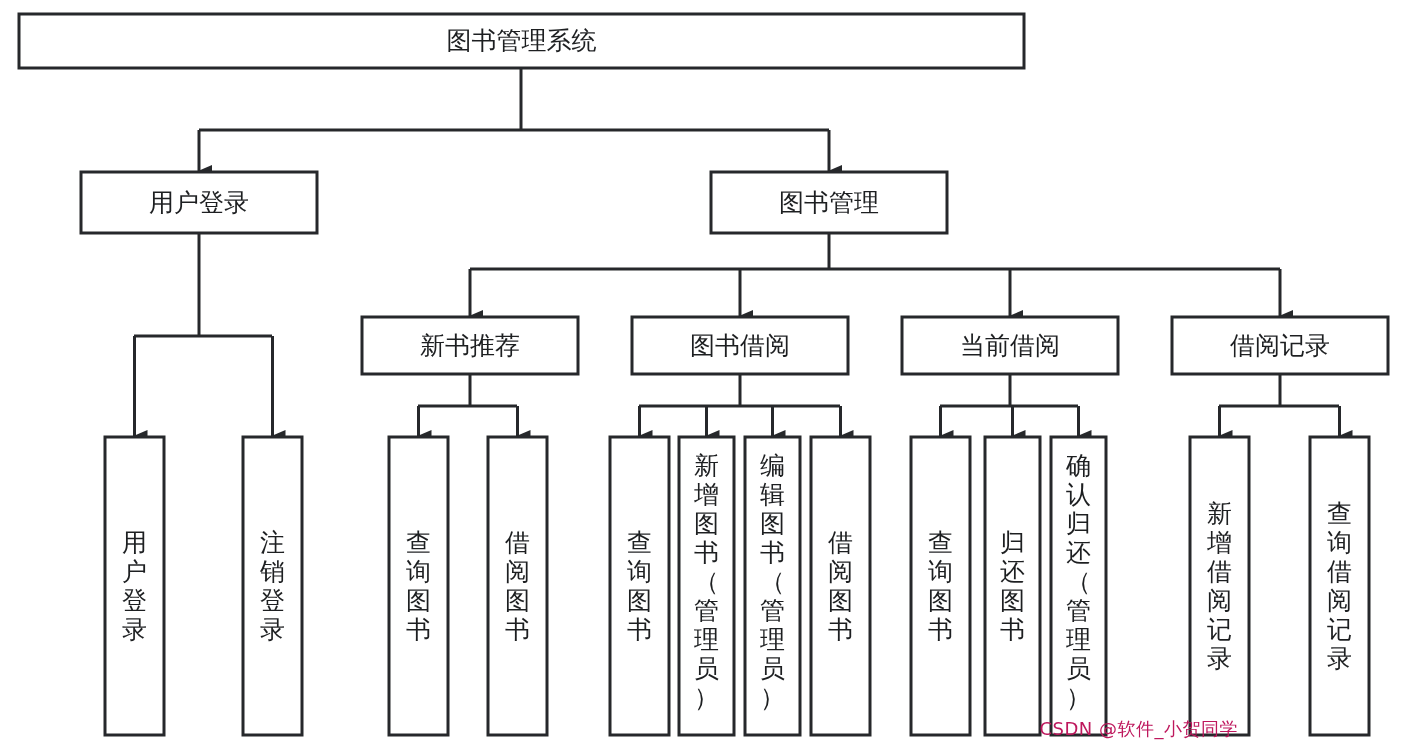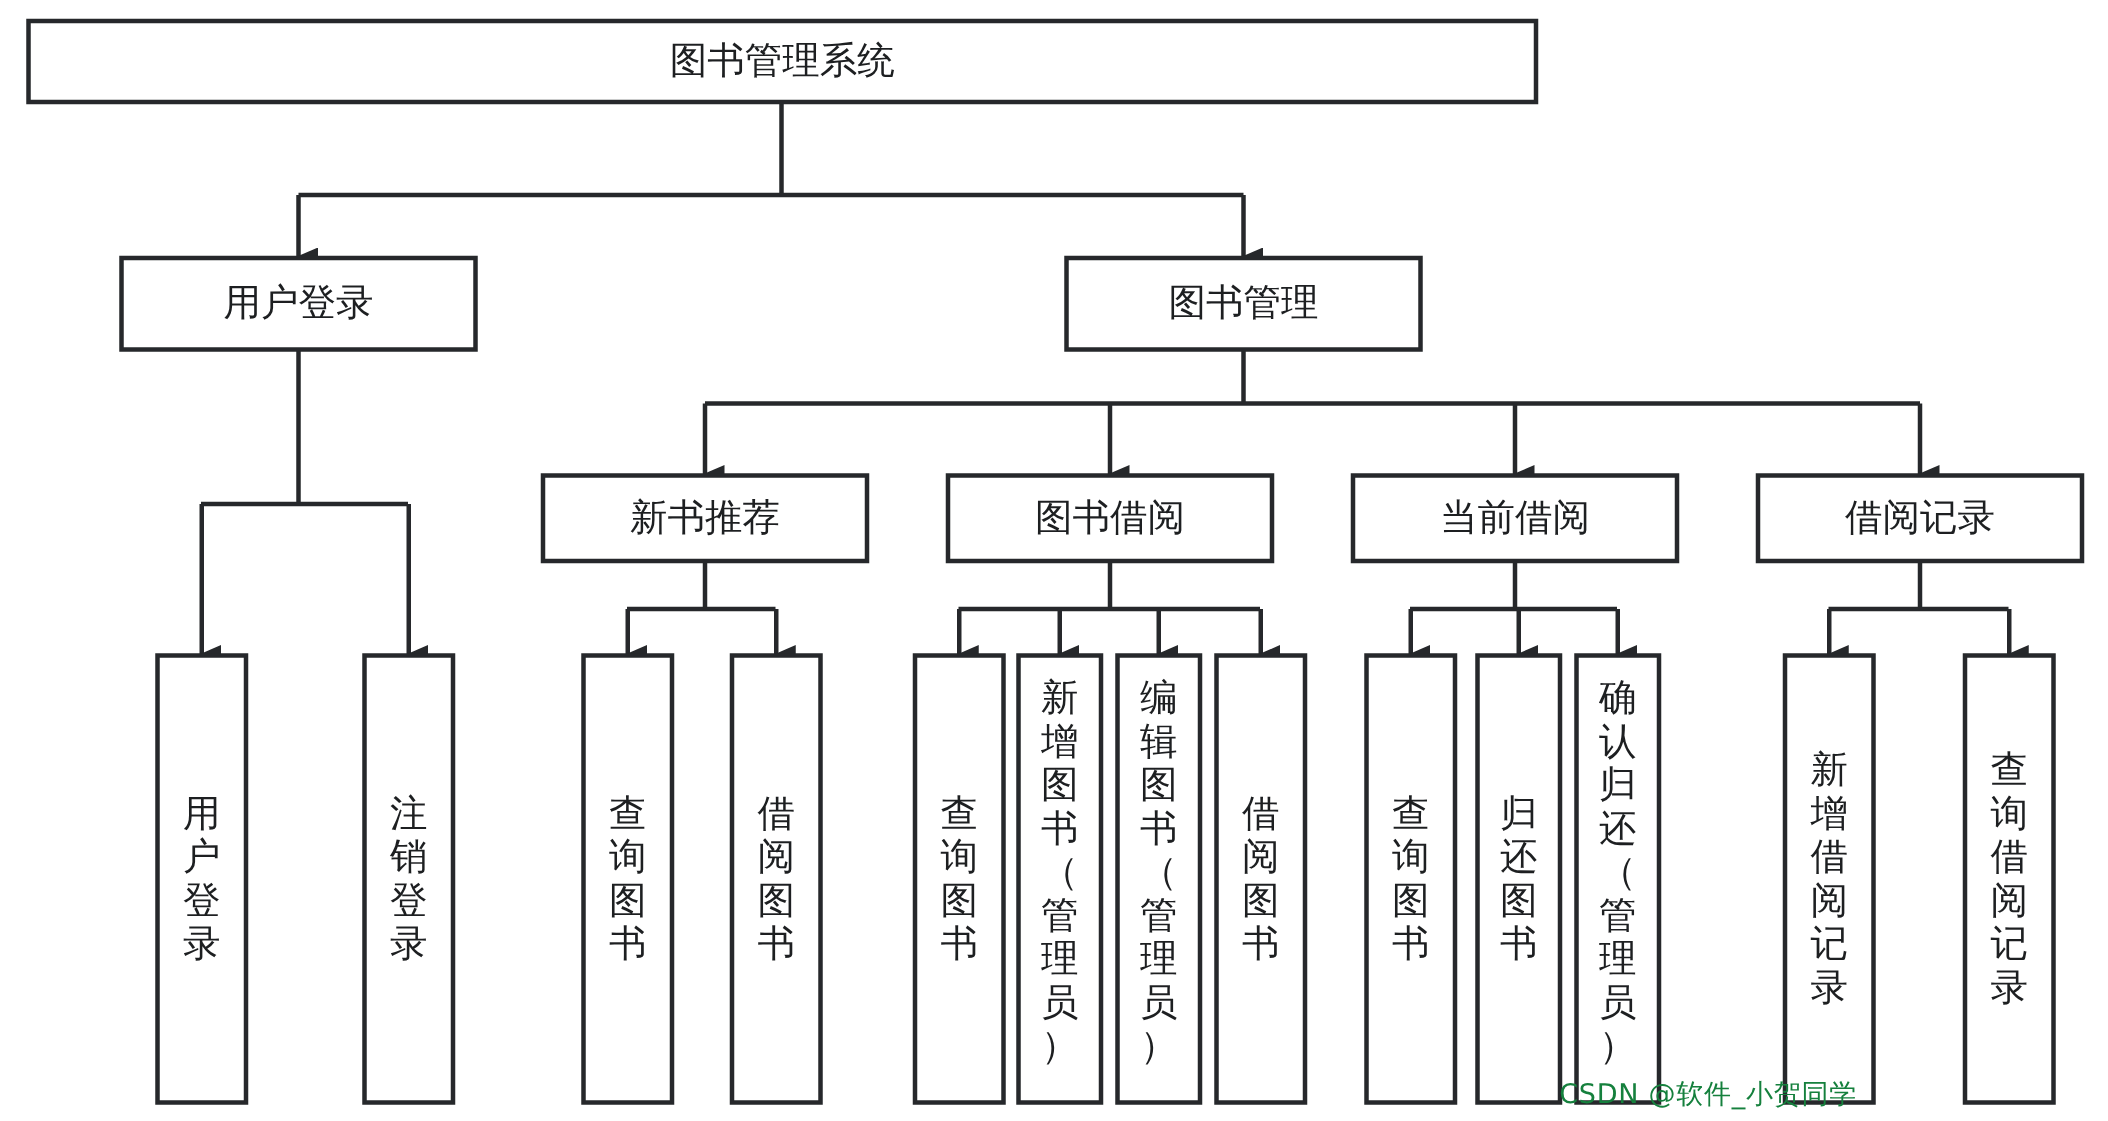--- a/index.html
+++ b/index.html
@@ -54,21 +54,21 @@
     font-size: 25px;
     fill: #1d1f21;
     text-anchor: middle;
   }
   .watermark {
     position: absolute;
     right: 14px;
     bottom: 6px;
     font-family: "DejaVu Sans", "Liberation Sans", sans-serif;
     font-size: 18px;
-    color: #15803d;
+    color: #be185d;
     white-space: nowrap;
     letter-spacing: 0.5px;
   }
 </style>
 </head>
 <body>
 
 <div id="diagram-root">
   <svg id="tree-svg" viewBox="0 0 1405 747">
     <defs>

